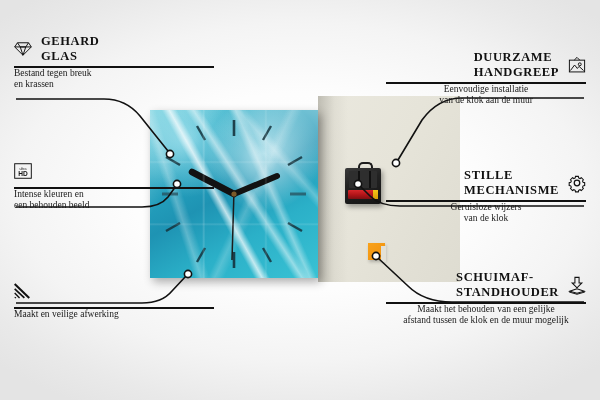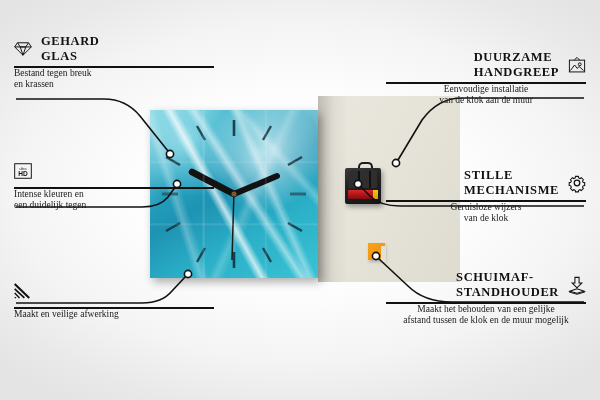--- a/index.html
+++ b/index.html
@@ -291,21 +291,21 @@
       <span class="icon">
         <svg width="26" height="24" viewBox="0 0 26 24">
           <rect x="1" y="1.5" width="24" height="21" fill="none" stroke="#111" stroke-width="1.4"></rect>
           <text x="13" y="10" font-family="Liberation Sans, sans-serif" font-size="5.2" text-anchor="middle" fill="#111">ultra</text>
           <text x="13" y="19.5" font-family="Liberation Sans, sans-serif" font-size="9.5" font-weight="bold" text-anchor="middle" fill="#111">HD</text>
         </svg>
       </span>
     </div>
     <div class="rule"></div>
     <div class="desc">Intense kleuren en
-een duidelijk tegen</div>
+een behouden beeld</div>
   </div>
 
   <div class="feature left" id="f-randen">
     <div class="head">
       <span class="icon">
         <svg width="26" height="24" viewBox="0 0 26 24" fill="none" stroke="#111">
           <path d="M1,2 L22,22" stroke-width="3"></path>
           <path d="M1,9 L15,22" stroke-width="2.4"></path>
           <path d="M1,15 L8,22" stroke-width="2"></path>
           <path d="M1,21 L3,22" stroke-width="1.6"></path>

